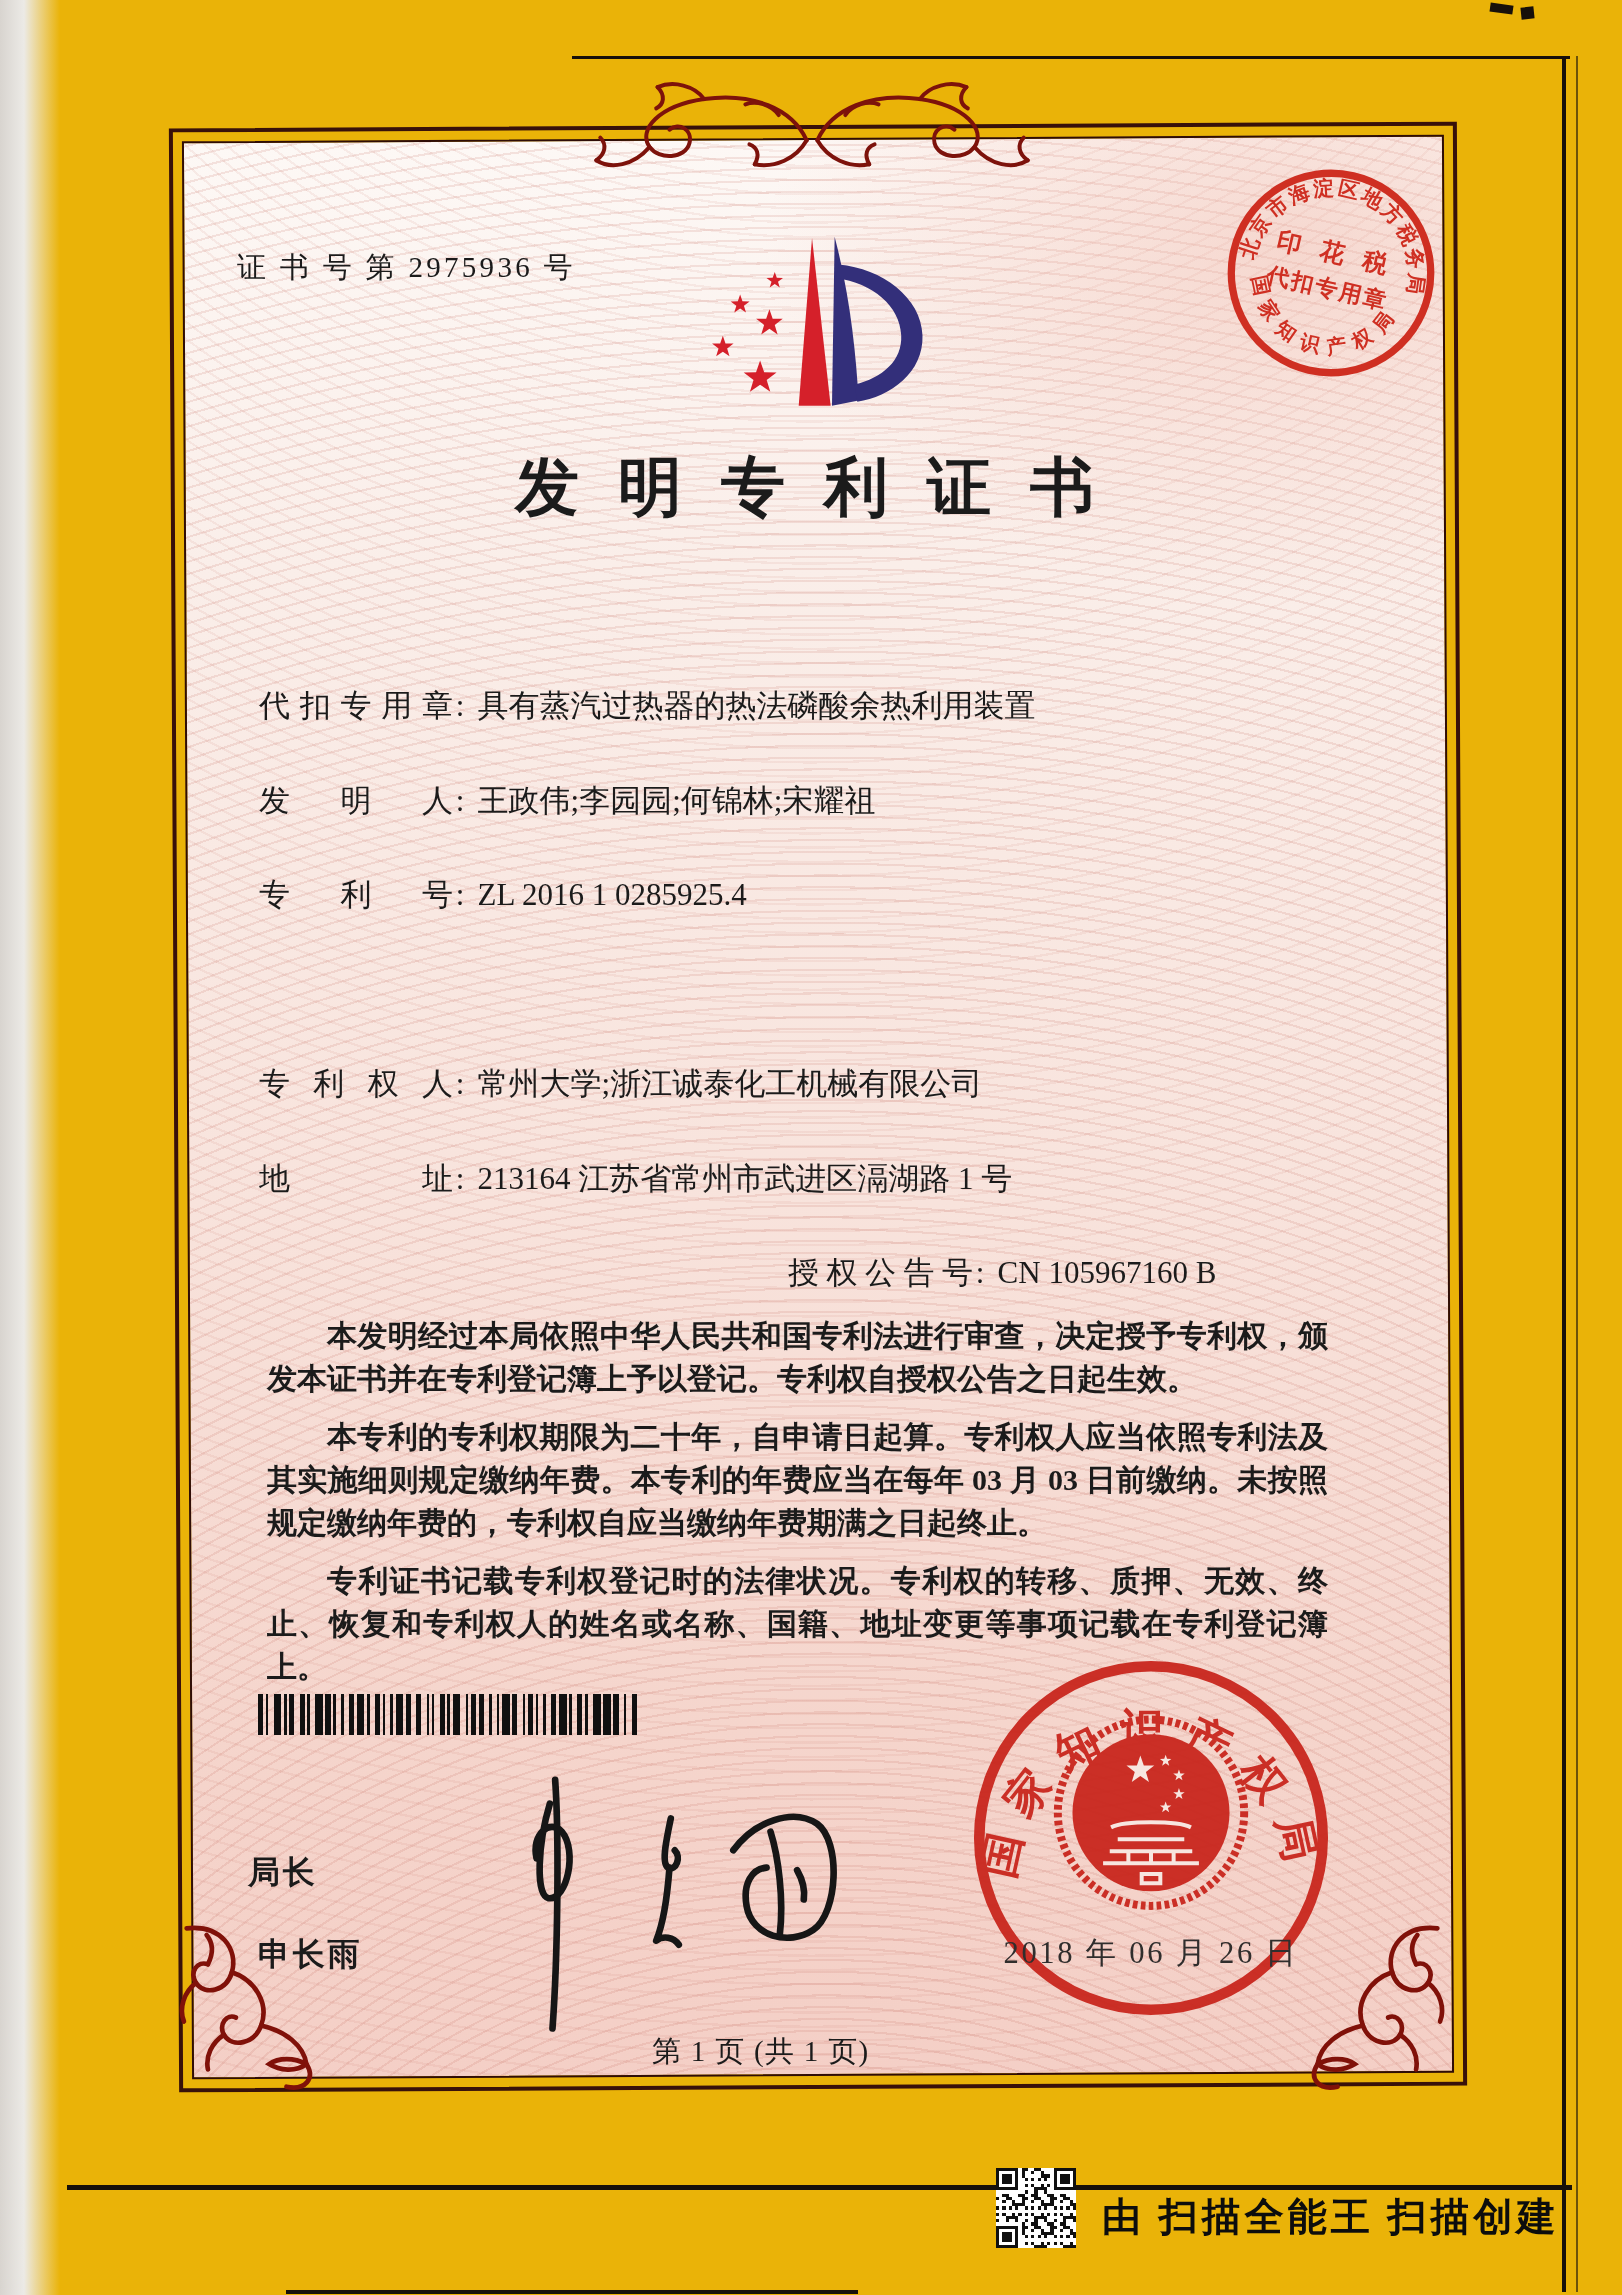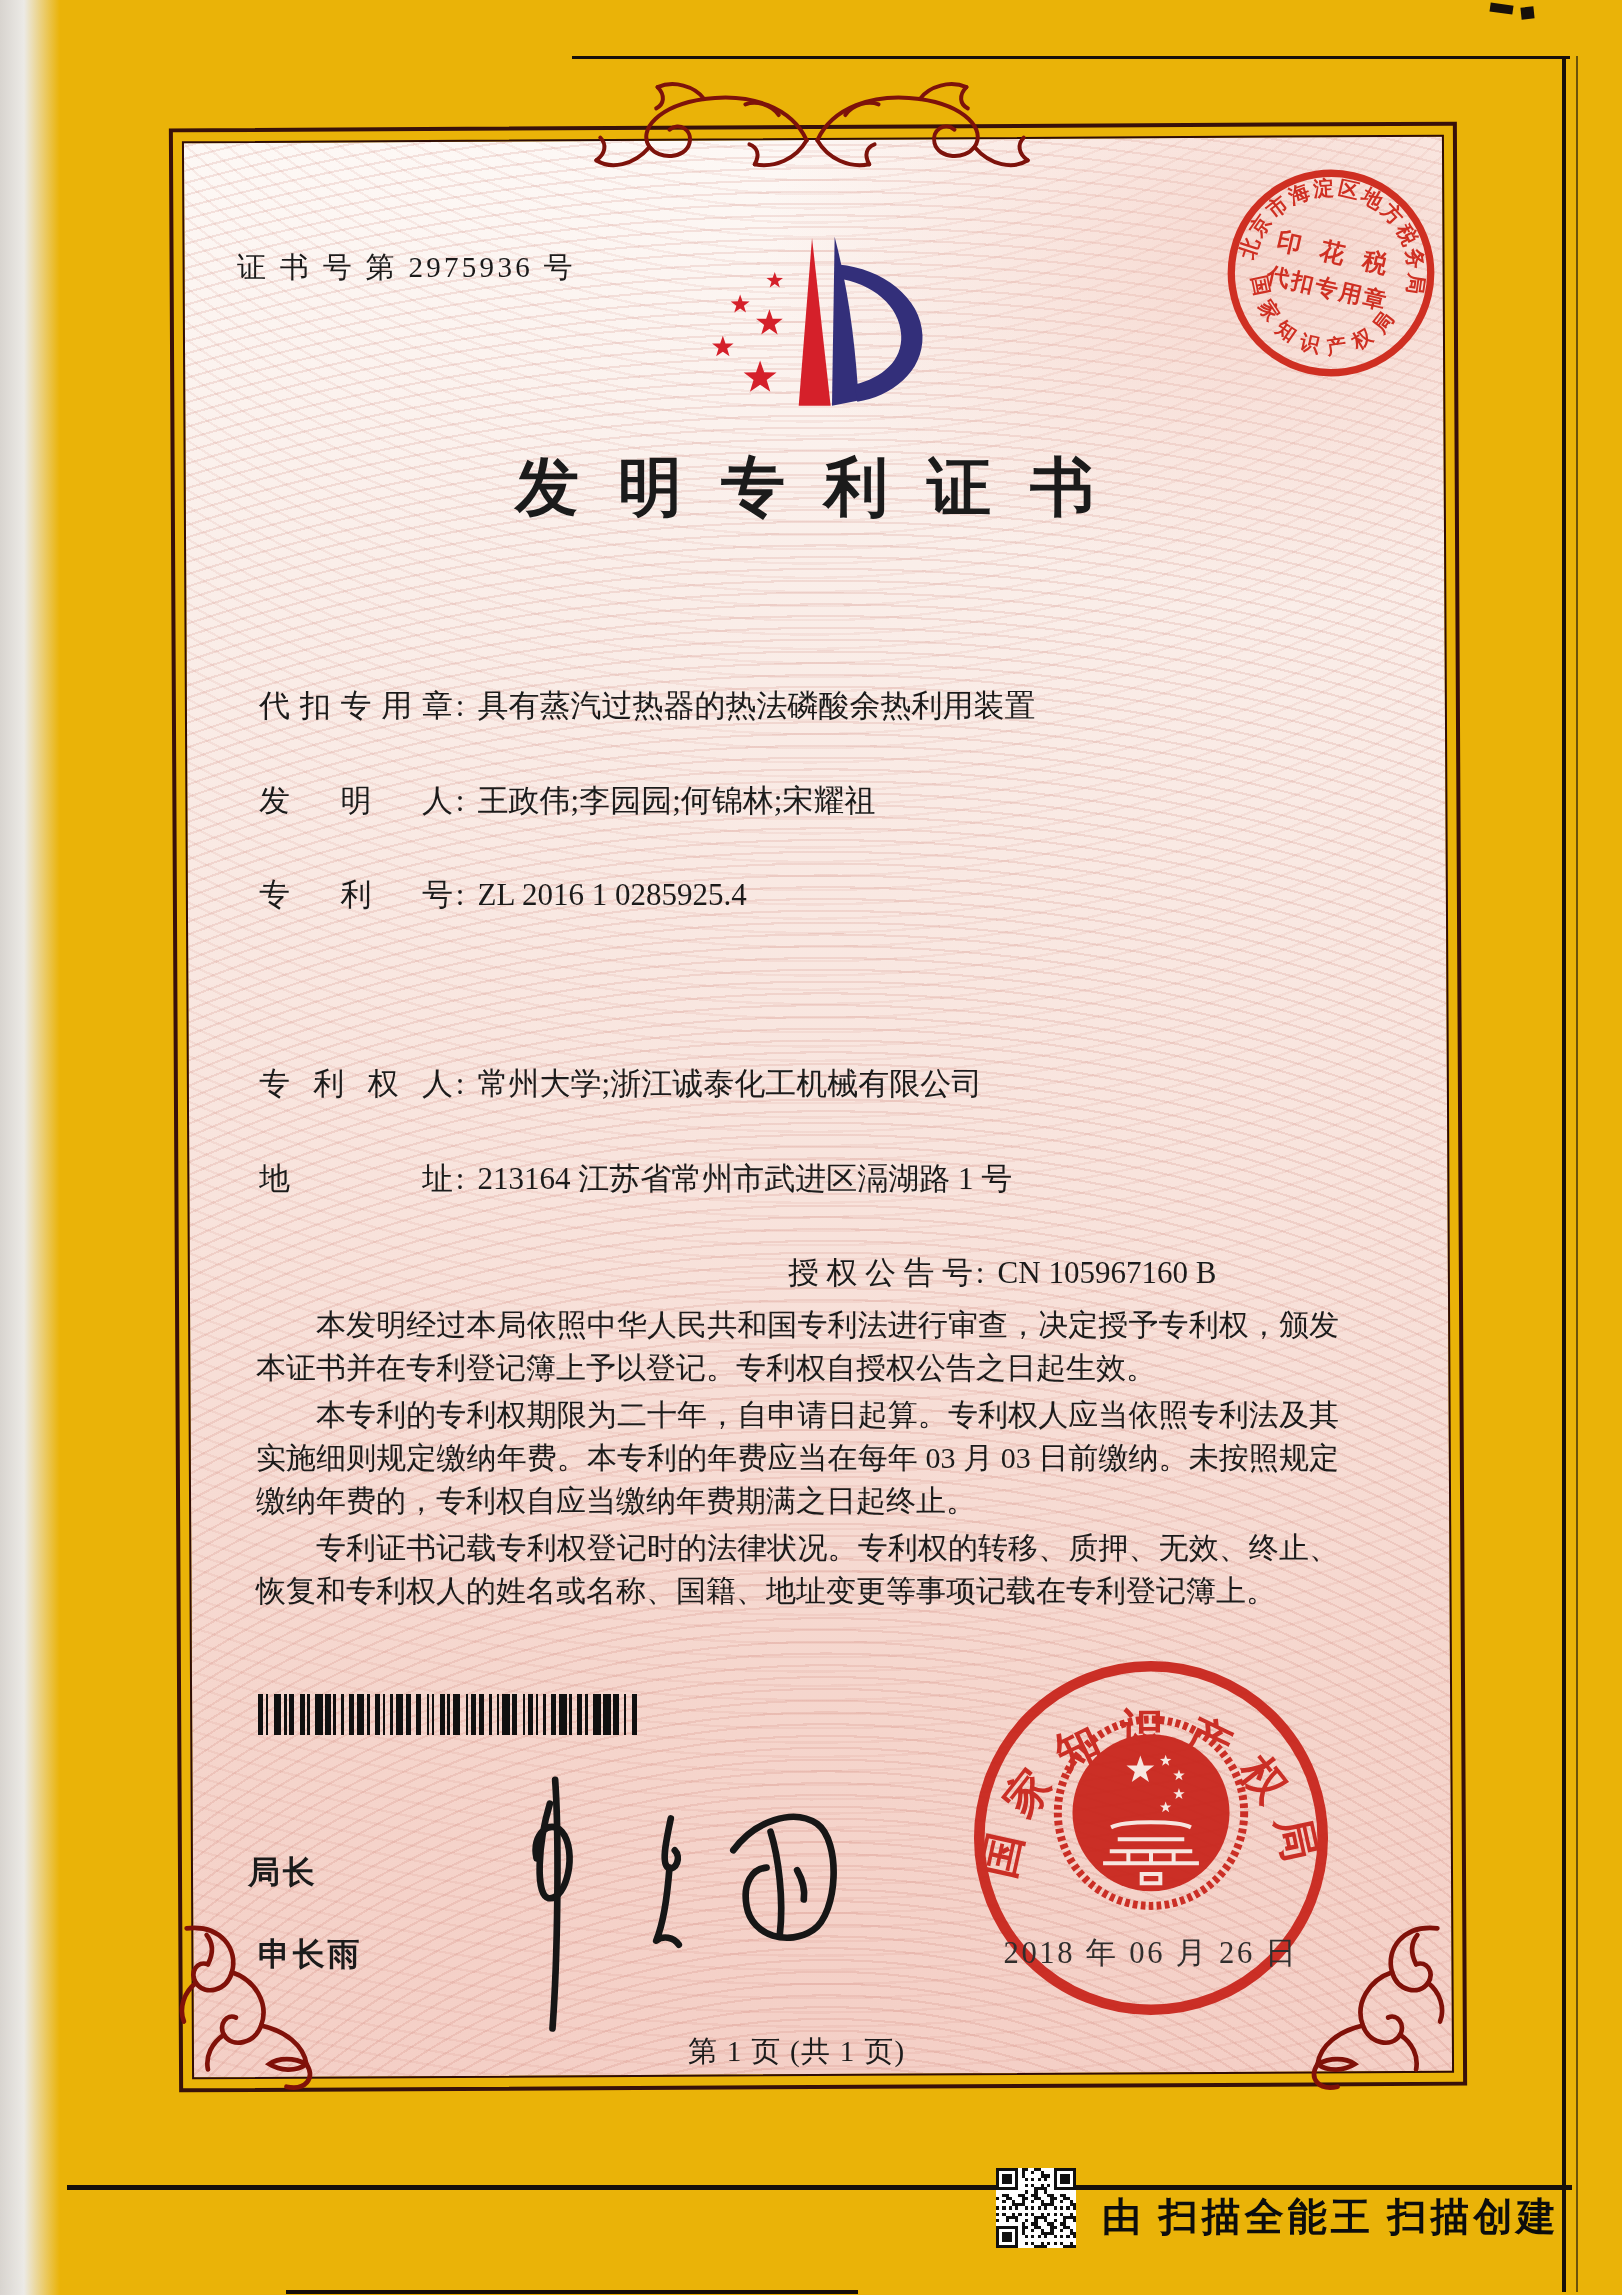--- a/index.html
+++ b/index.html
@@ -23,21 +23,21 @@
   
   .abs{position:absolute;white-space:nowrap;}
   .cert-no{font-size:29px;letter-spacing:3.3px;}
   .title{width:1622px;text-align:center;font-size:64px;font-weight:700;letter-spacing:39px;padding-left:26px;box-sizing:border-box;}
   .frow{font-size:31px;}
   .flabel{display:inline-block;width:194px;text-align:justify;text-align-last:justify;}
   .flabel2{display:inline-block;width:185px;text-align:justify;text-align-last:justify;}
   .colon{margin:0 13.3px 0 2.7px;}
   .paras{position:absolute;left:252px;top:1299px;width:1091px;white-space:normal;
          font-size:30px;line-height:43px;text-align:justify;}
-  .paras p{margin:4px;text-indent:2em;}
+  .paras p{margin:15px;text-indent:2em;font-weight:bold;}
   .director{font-family:"Liberation Sans","DejaVu Sans",sans-serif;font-weight:700;font-size:32px;letter-spacing:2.7px;}
   .pageno{font-size:29px;letter-spacing:1.3px;}
   .scan-note{font-size:39px;font-weight:600;letter-spacing:4px;color:#0d0d0d;}
   .bc{position:absolute;left:258px;top:1694px;width:383px;height:41px;font-size:0;}
   .bc b{display:inline-block;height:41px;background:#101010;}
   .bc i{display:inline-block;height:41px;}
   svg text{font-family:"Liberation Serif","DejaVu Serif",serif;}
 </style>
 </head>
 <body>
@@ -199,21 +199,21 @@
           <path d="M-60,22 C-40,12 40,12 60,22"></path>
           <path d="M-50,40 h100 M-62,58 h124 M-72,76 h144"></path>
           <path d="M-34,58 v18 M0,58 v18 M34,58 v18"></path>
           <path d="M-14,92 h28 v14 h-28 z"></path>
         </g>
       </g>
       <text x="290" y="478" text-anchor="middle" font-size="46" fill="#222222" letter-spacing="4">2018 年 06 月 26 日</text>
     </g>
   </svg>
 
-  <div class="abs pageno" style="left:688px;top:2032px;">第 1 页 (共 1 页)</div>
+  <div class="abs pageno" style="left:652px;top:2032px;">第 1 页 (共 1 页)</div>
 
   <svg class="abs" style="left:996px;top:2168px;" width="80" height="80" viewBox="0 0 25 25" shape-rendering="crispEdges">
       <rect x="0" y="0" width="25" height="25" fill="#ffffff"></rect>
       <rect x="0" y="0" width="7" height="7" fill="#101010"></rect>
       <rect x="1" y="1" width="5" height="5" fill="#ffffff"></rect>
       <rect x="2" y="2" width="3" height="3" fill="#101010"></rect>
       <rect x="18" y="0" width="7" height="7" fill="#101010"></rect>
       <rect x="19" y="1" width="5" height="5" fill="#ffffff"></rect>
       <rect x="20" y="2" width="3" height="3" fill="#101010"></rect>
       <rect x="0" y="18" width="7" height="7" fill="#101010"></rect>

